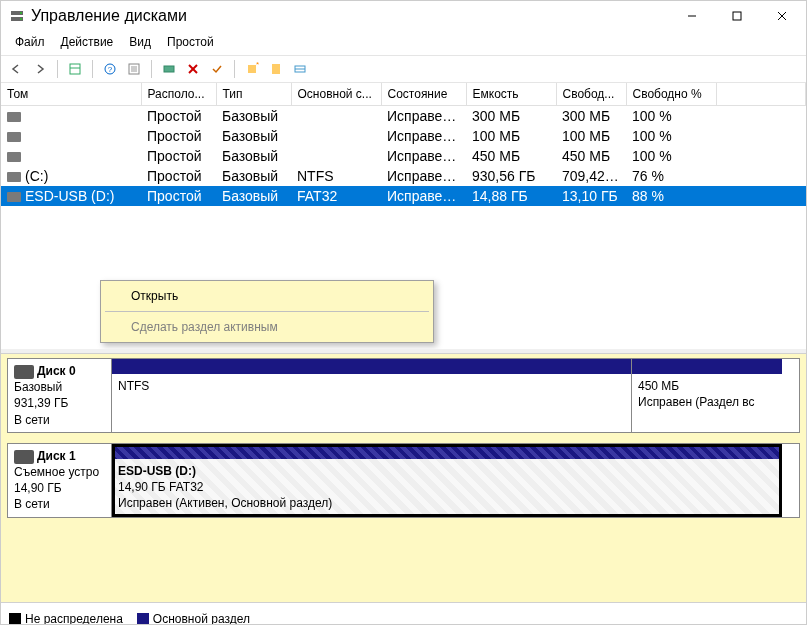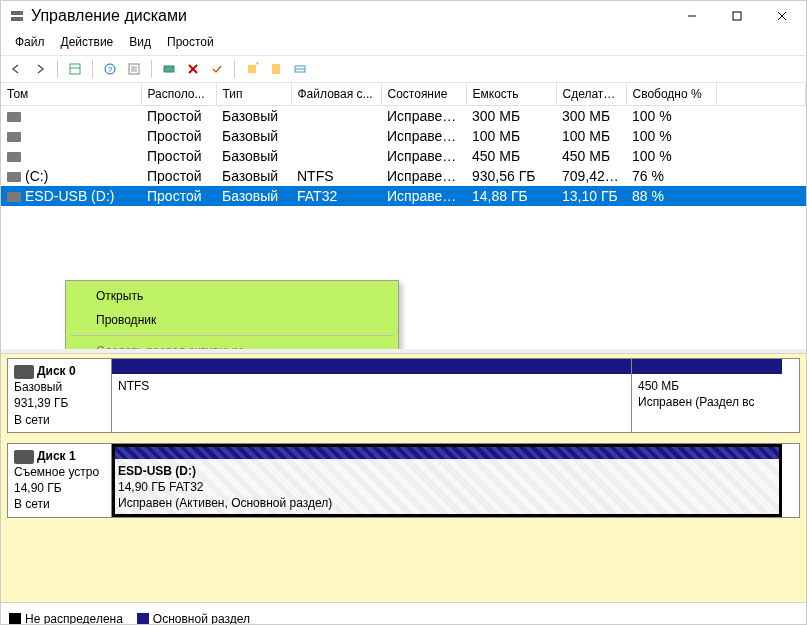--- a/index.html
+++ b/index.html
@@ -179,24 +179,24 @@
     width: 12px; height: 12px;
     margin-right: 4px;
     vertical-align: middle;
   }
   .legend .sw.black { background: #000; }
   .legend .sw.blue { background: #1a1782; }
 
   
   .ctx-menu {
     position: absolute;
-    left: 64px;
+    left: 99px;
     top: 197px;
     width: 334px;
-    background: #bef264;
+    background: #fef9c3;
     border: 1px solid #a0a0a0;
     box-shadow: 3px 3px 6px rgba(0,0,0,0.25);
     padding: 3px 2px;
     z-index: 100;
   }
   .ctx-menu .mitem {
     padding: 5px 14px 5px 28px;
     font-size: 12px;
     white-space: nowrap;
   }
@@ -328,24 +328,24 @@
           <col style="width:90px">
         <col style="width:70px">
           <col style="width:90px">
           <col>
       </colgroup>
       <thead>
         <tr>
           <th>Том</th>
           <th>Располо...</th>
           <th>Тип</th>
-          <th>Файловая с...</th>
+          <th>Основной с...</th>
           <th>Состояние</th>
           <th>Емкость</th>
-          <th>Сделать...</th>
+          <th>Свобод...</th>
           <th>Свободно %</th>
           <th></th>
         </tr>
       </thead>
       <tbody id="vol-body">
           <tr>
             <td><span class="vol-icon"></span></td>
             <td>Простой</td>
             <td>Базовый</td>
             <td></td>
@@ -397,21 +397,20 @@
             <td>14,88 ГБ</td>
             <td>13,10 ГБ</td>
             <td>88 %</td>
             <td></td>
           </tr>
         </tbody>
     </table>
 
     <div class="ctx-menu" id="ctx">
         <div class="mitem">Открыть</div>
-        <div class="mitem">Проводник</div>
         <div class="msep"></div>
         <div class="mitem disabled">Сделать раздел активным</div>
       </div>
   </div>
 
   <div class="disk-panel" id="disk-panel">
       <div class="disk-row">
         <div class="disk-label">
           <div><span class="dicon"></span><span class="dname">Диск 0</span></div>
           <div>Базовый</div>

